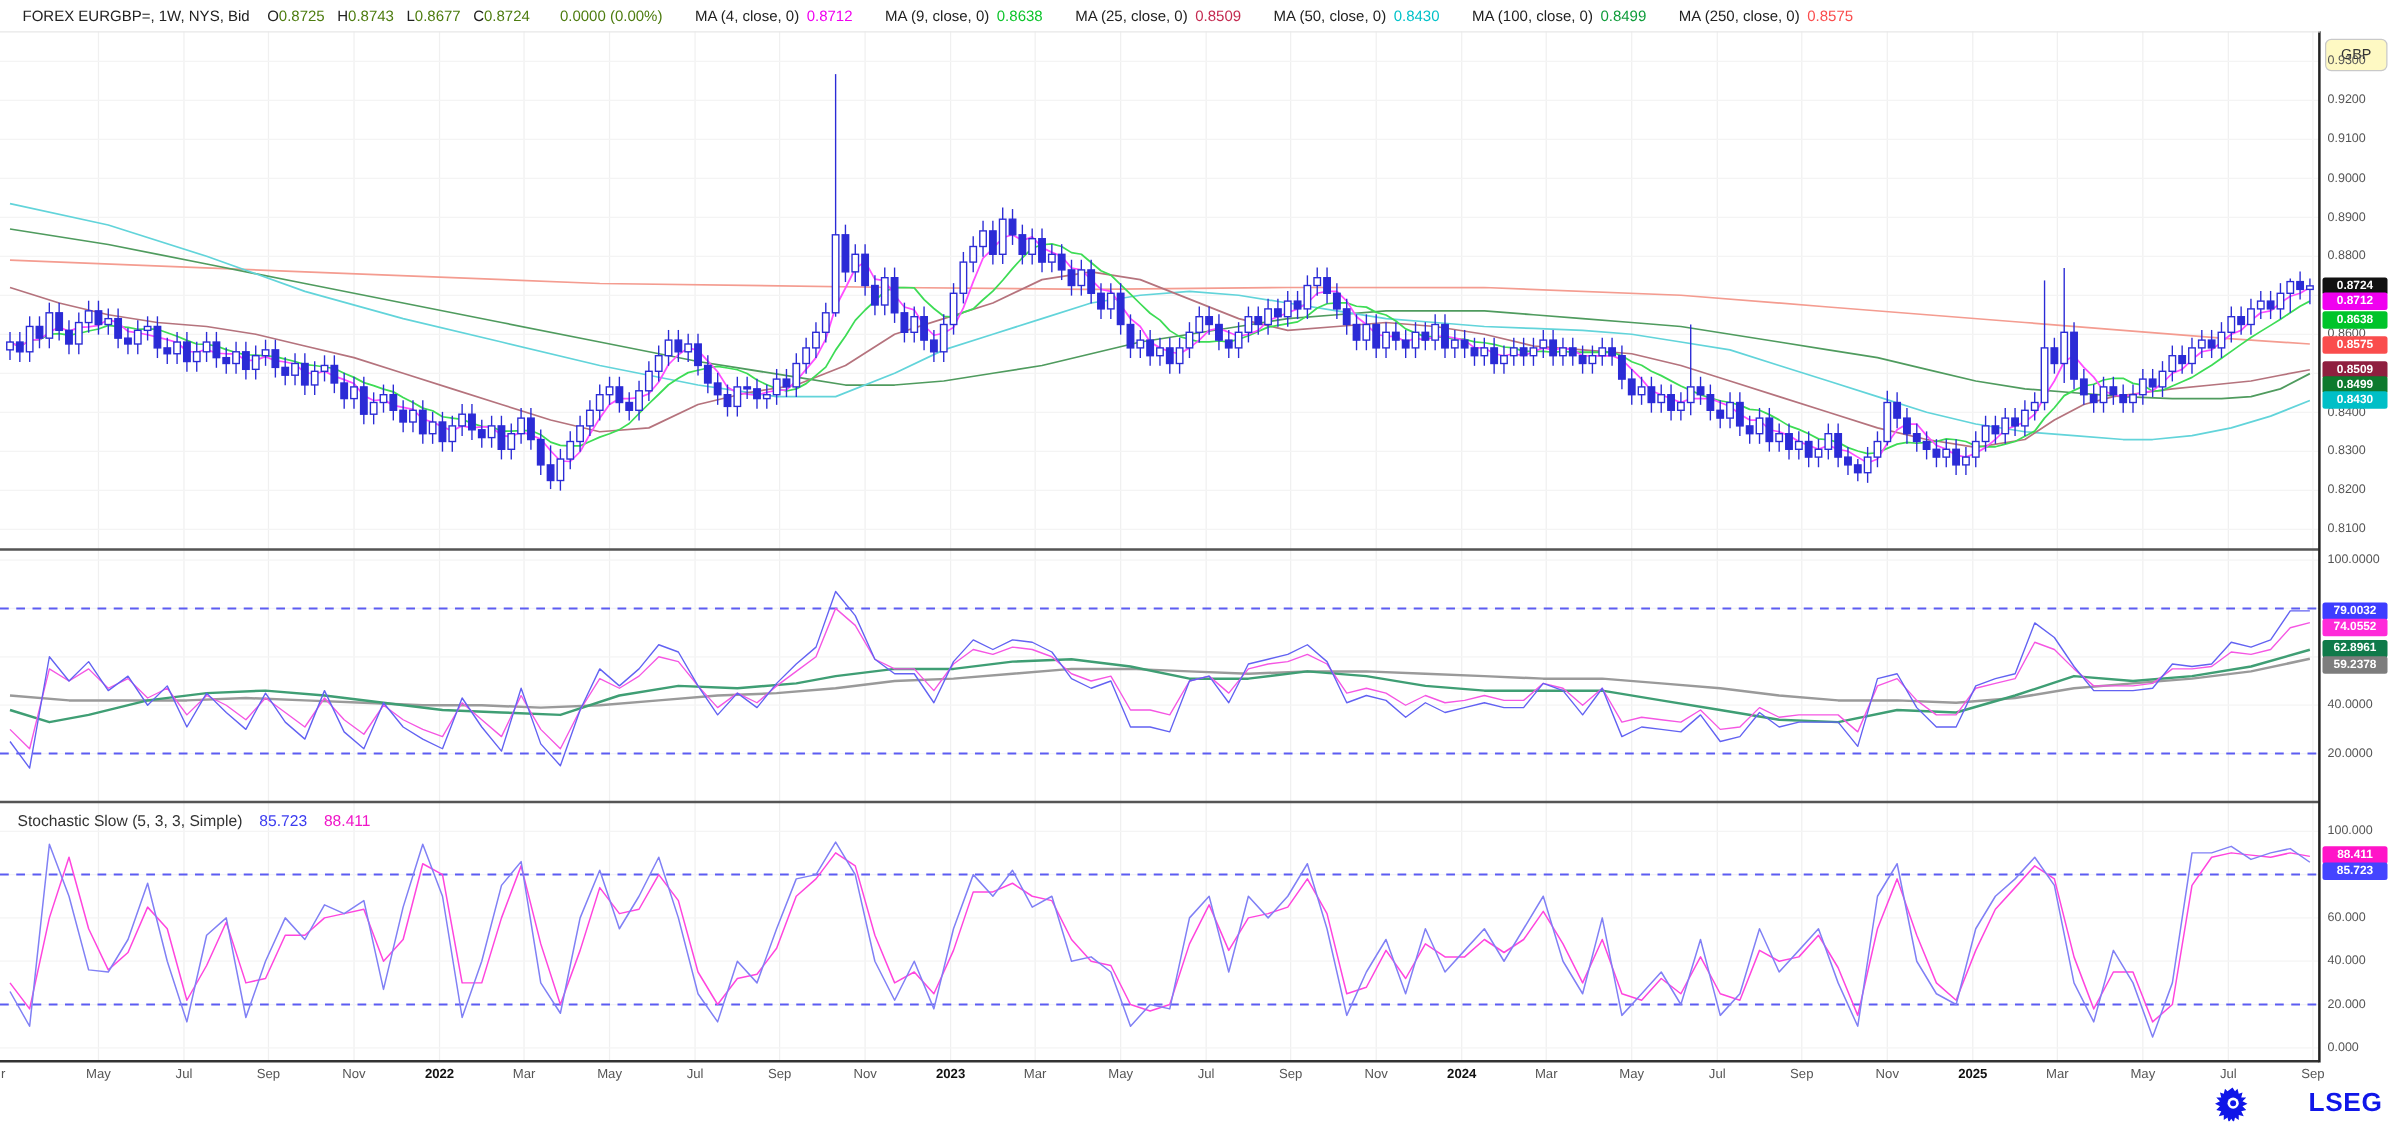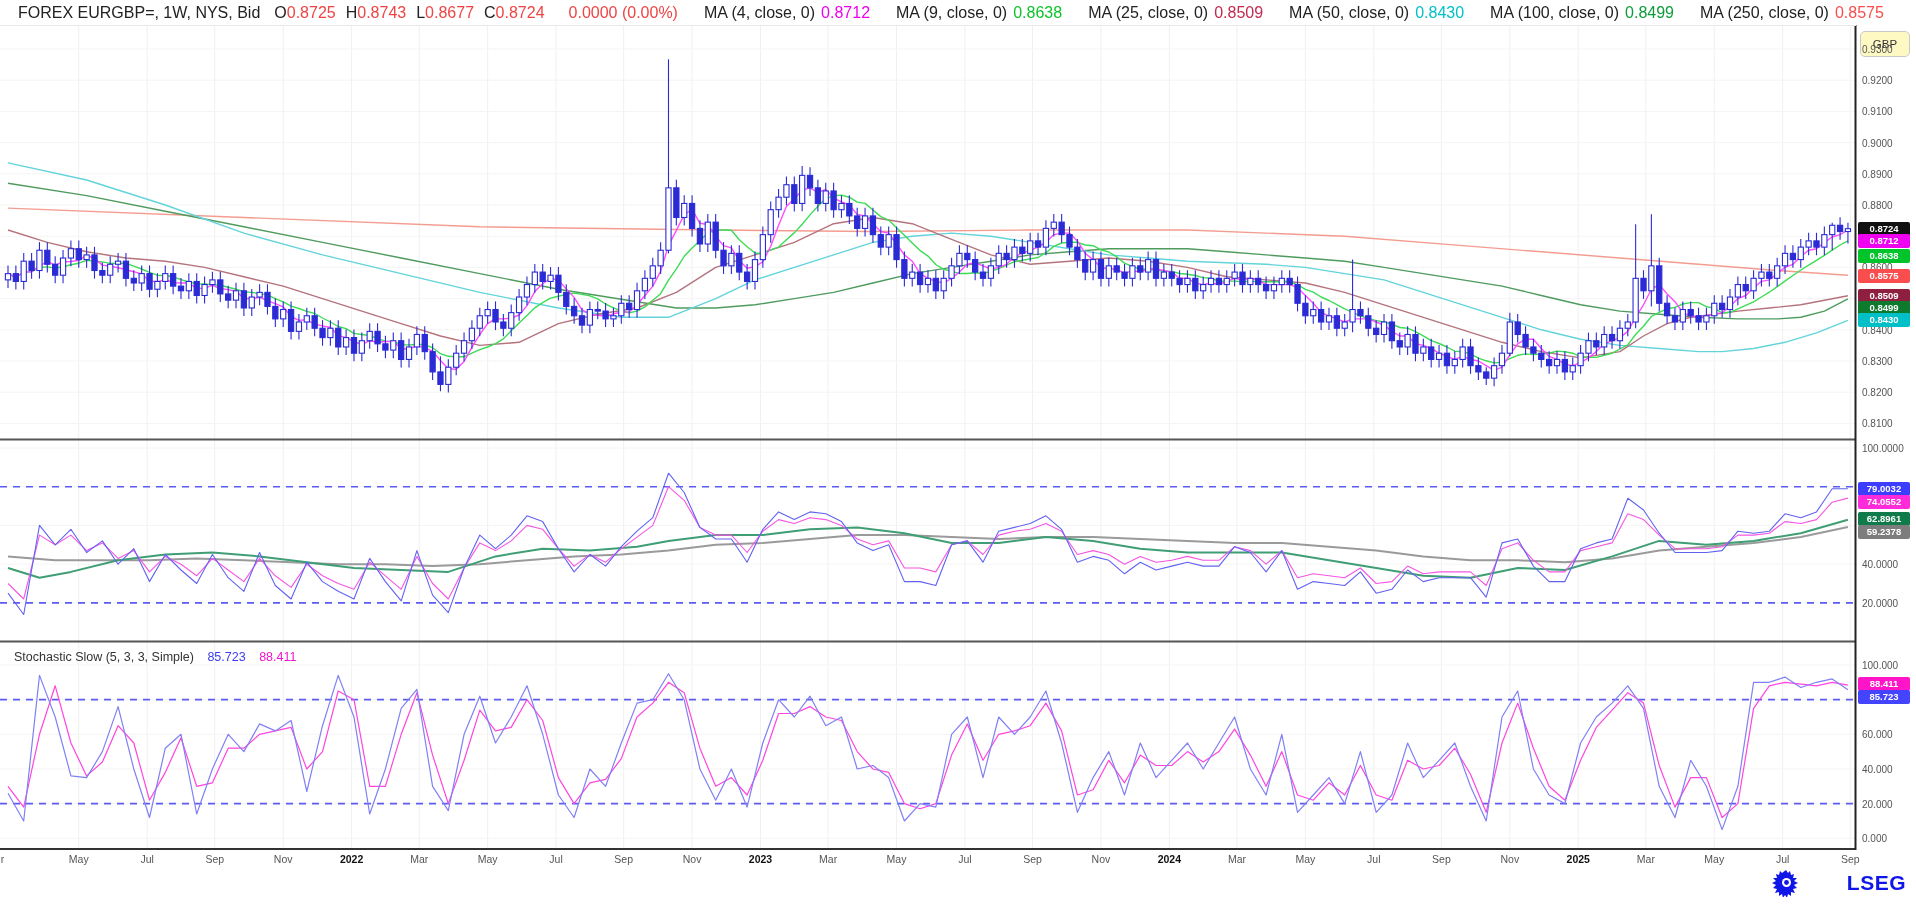--- a/index.html
+++ b/index.html
@@ -1,24 +1,24 @@
 <!DOCTYPE html>
 <html><head>
 <meta charset="utf-8">
 <style>
   html,body{margin:0;padding:0;background:#fff;}
   #app{position:relative;width:1916px;height:905px;background:#fff;overflow:hidden;
        font-family:"Liberation Sans",sans-serif;color:#222;}
   
   #hdr{position:absolute;left:0;top:0;width:1856px;height:25px;border-bottom:1px solid #e8e8e8;
-       display:flex;align-items:center;font-size:16px;white-space:nowrap;}
+       display:flex;align-items:center;font-size:12px;white-space:nowrap;}
   #hdr .t{margin-left:18px;color:#222;}
   #hdr .grp{margin-left:14px;}
   #hdr .k{color:#222;}
-  #hdr .blue{color:#ef4444;}
+  #hdr .blue{color:#4d7c0f;}
   #hdr .mas{display:flex;text-align:center;}
   #hdr .ma{margin-left:26px;color:#222;}
   #hdr .ma b{font-weight:400;margin-left:6px;}
   #gbpbox{position:absolute;right:6px;top:31px;width:48px;height:24px;border:1px solid #c9c9c9;
        border-radius:5px;display:flex;align-items:center;justify-content:center;
        font-size:11.5px;color:#333;background:#fef9c3;}
   
   #cv{position:absolute;left:0;top:0;}
   
   .ptitle{position:absolute;left:14px;font-size:12.5px;color:#333;white-space:nowrap;}

